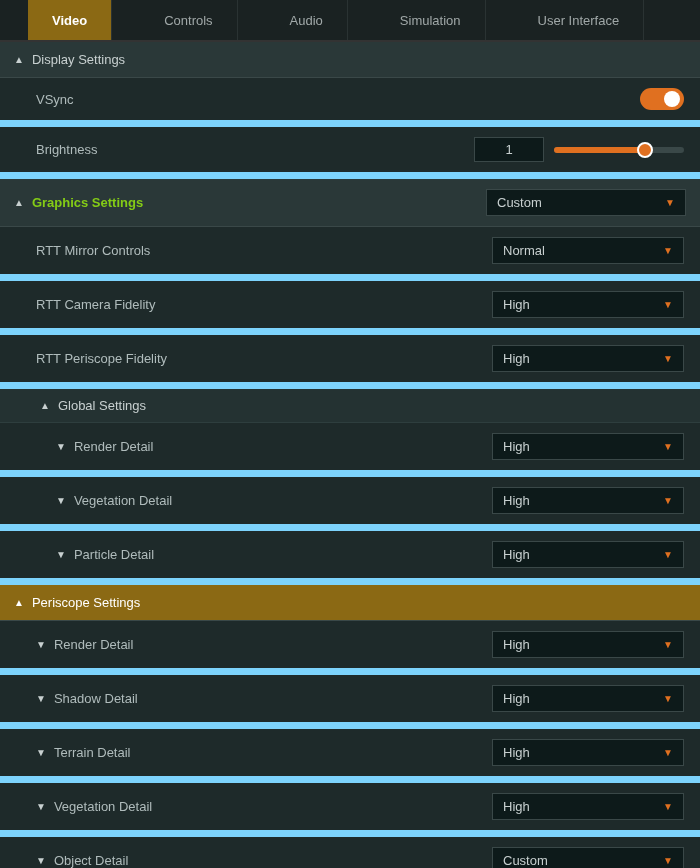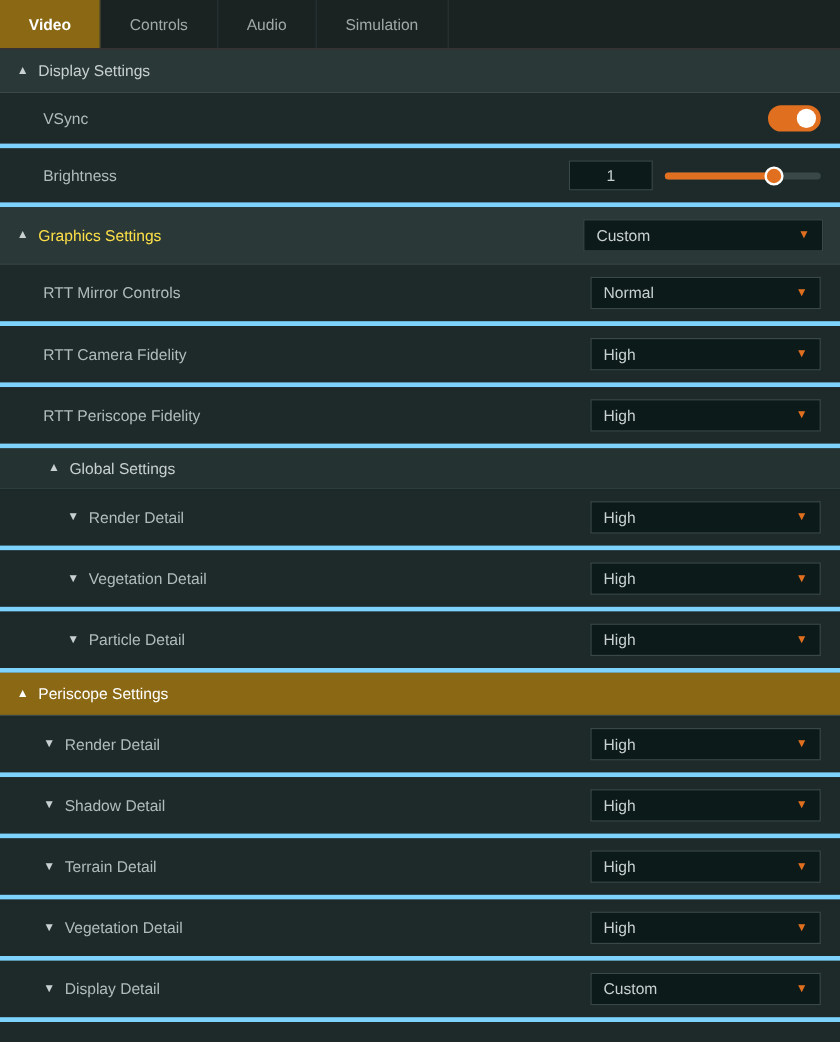--- a/index.html
+++ b/index.html
@@ -24,20 +24,21 @@
       display: flex;
       align-items: center;
       justify-content: center;
       padding: 0 24px;
       cursor: pointer;
       color: #a0a8a8;
       font-size: 13px;
       font-weight: 500;
       border-right: 1px solid #2a3333;
       height: 100%;
+      margin-left: 28px;
     }
     .tab.active {
       background: #8B6914;
       color: #fff;
       font-weight: 600;
     }
 
     
     .content {
       height: calc(868px - 42px);
@@ -65,21 +66,21 @@
     .section-header.viewport-header {
       background: #8B6914;
       color: #fff;
     }
 
     
     .settings-row {
       display: flex;
       align-items: center;
       padding: 10px 16px 10px 20px;
-      border-bottom: 4px solid #7dd3fc;
+      border-bottom: 7px solid #7dd3fc;
       background: #1e2a2a;
       min-height: 42px;
     }
     .settings-row.indented {
       padding-left: 36px;
     }
     .settings-row.indented2 {
       padding-left: 56px;
     }
 
@@ -192,22 +193,22 @@
     .graphics-header-row {
       display: flex;
       align-items: center;
       background: #2a3838;
       padding: 10px 14px;
       border-bottom: 1px solid #3a4848;
     }
     .graphics-header-row .label {
       flex: 1;
       font-size: 13px;
-      font-weight: 400;
-      color: #fde047;
+      font-weight: 700;
+      color: #84cc16;
     }
 
     ::-webkit-scrollbar { width: 6px; }
     ::-webkit-scrollbar-track { background: #1a2222; }
     ::-webkit-scrollbar-thumb { background: #4a5858; border-radius: 3px; }
   </style>
 </head>
 <body>
 
 <div class="tab-bar">
@@ -215,20 +216,23 @@
     <span>Video</span>
   </div>
   <div class="tab">
     <span>Controls</span>
   </div>
   <div class="tab">
     <span>Audio</span>
   </div>
   <div class="tab">
     <span>Simulation</span>
+  </div>
+  <div class="tab">
+    <span>User Interface</span>
   </div>
 </div>
 
 <div class="content">
 
   <div class="section-header">
     <span class="chevron">▲</span>
     <span>Display Settings</span>
   </div>
 
@@ -354,21 +358,21 @@
     <span class="chevron" style="margin-right:8px; font-size:10px;">▼</span>
     <span class="row-label">Vegetation Detail</span>
     <div class="dropdown">
       <span>High</span>
       <span class="arrow">▼</span>
     </div>
   </div>
 
   <div class="settings-row indented">
     <span class="chevron" style="margin-right:8px; font-size:10px;">▼</span>
-    <span class="row-label">Display Detail</span>
+    <span class="row-label">Object Detail</span>
     <div class="dropdown">
       <span>Custom</span>
       <span class="arrow">▼</span>
     </div>
   </div>
 
   <div class="settings-row indented">
     
     
     

